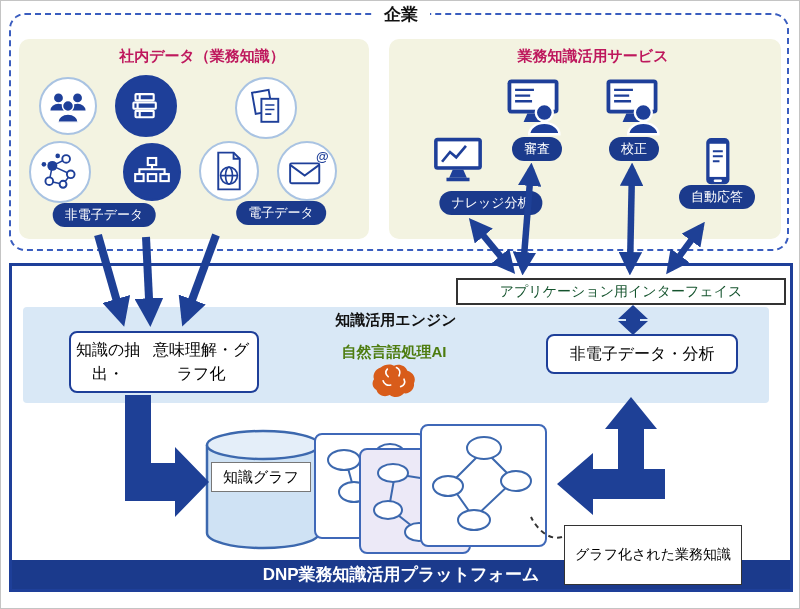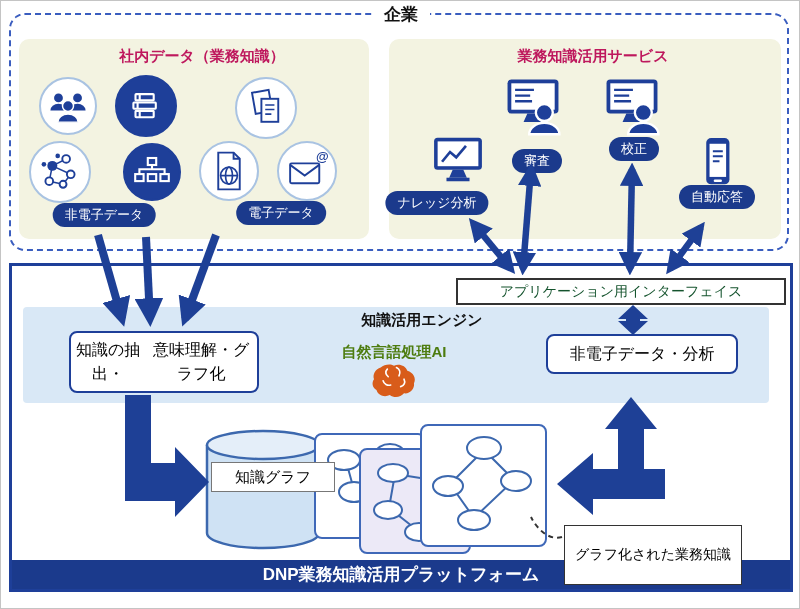--- a/index.html
+++ b/index.html
@@ -18,27 +18,27 @@
   .iconbox { display:flex; align-items:center; justify-content:center; }
 
   .pill { background:#1b3a8c; color:#fff; border-radius:13px; font-size:13px; line-height:18px; padding:3px 12px; white-space:nowrap; transform:translateX(-50%); text-align:center; }
 
   .platform-box { left:8px; top:262px; width:784px; height:329px; border:3px solid #1e3f99; background:#fff; }
   .platform-bar { position:absolute; left:0; right:0; bottom:0; height:29px; background:#1b3a8c; color:#fff; font-size:17px; font-weight:bold; display:flex; align-items:center; justify-content:center; }
 
   .interface-box { left:455px; top:277px; width:330px; height:27px; background:#fff; border:2px solid #333; display:flex; align-items:center; justify-content:center; font-size:14px; color:#14532d; }
 
   .engine-panel { left:22px; top:306px; width:746px; height:96px; background:#d9e8f6; border-radius:4px; }
-  .engine-title { left:22px; top:310px; width:746px; text-align:center; font-size:15px; font-weight:bold; color:#111;margin-left:26px; }
+  .engine-title { left:22px; top:310px; width:746px; text-align:center; font-size:15px; font-weight:bold; color:#111; }
 
   .white-node { background:#fff; border:2.5px solid #1e3f99; border-radius:8px; display:flex; align-items:center; justify-content:center; font-size:16px; color:#000; text-align:center; line-height:24px; }
 
   .nlp-label { left:393px; top:342px; transform:translateX(-50%); color:#4d7c0f; font-size:15px; font-weight:bold; white-space:nowrap; }
 
-  .kg-label { left:210px; top:461px; width:124px; height:30px; background:#fff; border:1px solid #777; display:flex; align-items:center; justify-content:center; font-size:15px; color:#000; }
+  .kg-label { left:210px; top:461px; width:100px; height:30px; background:#fff; border:1px solid #777; display:flex; align-items:center; justify-content:center; font-size:15px; color:#000; }
   .card { border:2px solid #3f68b8; border-radius:8px; }
   .graphed-label { left:563px; top:524px; background:#fff; border:1.5px solid #333; padding:20px 10px; font-size:14px; color:#000; white-space:nowrap; }
 </style>
 </head>
 <body>
 
 <div id="stage">
 
   <div class="abs enterprise-border"></div>
   <div class="abs enterprise-label">企業</div>
@@ -177,23 +177,23 @@
 
   <div class="abs iconbox" style="left:686px;top:130px;width:60px;height:62px;">
     <svg width="58" height="58" viewBox="0 0 70 70">
       <rect x="22" y="6" width="28" height="56" rx="6" fill="#1e3f99"></rect>
       <rect x="26" y="13" width="20" height="40" fill="#fff"></rect>
       <rect x="31" y="56" width="10" height="3" rx="1.5" fill="#fff"></rect>
       <path d="M30 22h12M30 28h12M30 34h8" stroke="#1e3f99" stroke-width="2.5" fill="none"></path>
     </svg>
   </div>
 
-  <div class="abs pill" style="left:536px;top:148px;text-align:right;">審査</div>
+  <div class="abs pill" style="left:536px;top:136px;text-align:right;">審査</div>
   <div class="abs pill" style="left:633px;top:136px;">校正</div>
-  <div class="abs pill" style="left:436px;top:190px;">ナレッジ分析</div>
+  <div class="abs pill" style="left:490px;top:190px;">ナレッジ分析</div>
   <div class="abs pill" style="left:716px;top:184px;">自動応答</div>
 
   <div class="abs platform-box">
     <div class="platform-bar">DNP業務知識活用プラットフォーム</div>
   </div>
 
   <div class="abs interface-box">アプリケーション用インターフェイス</div>
 
   <div class="abs engine-panel"></div>
   <div class="abs engine-title">知識活用エンジン</div>

